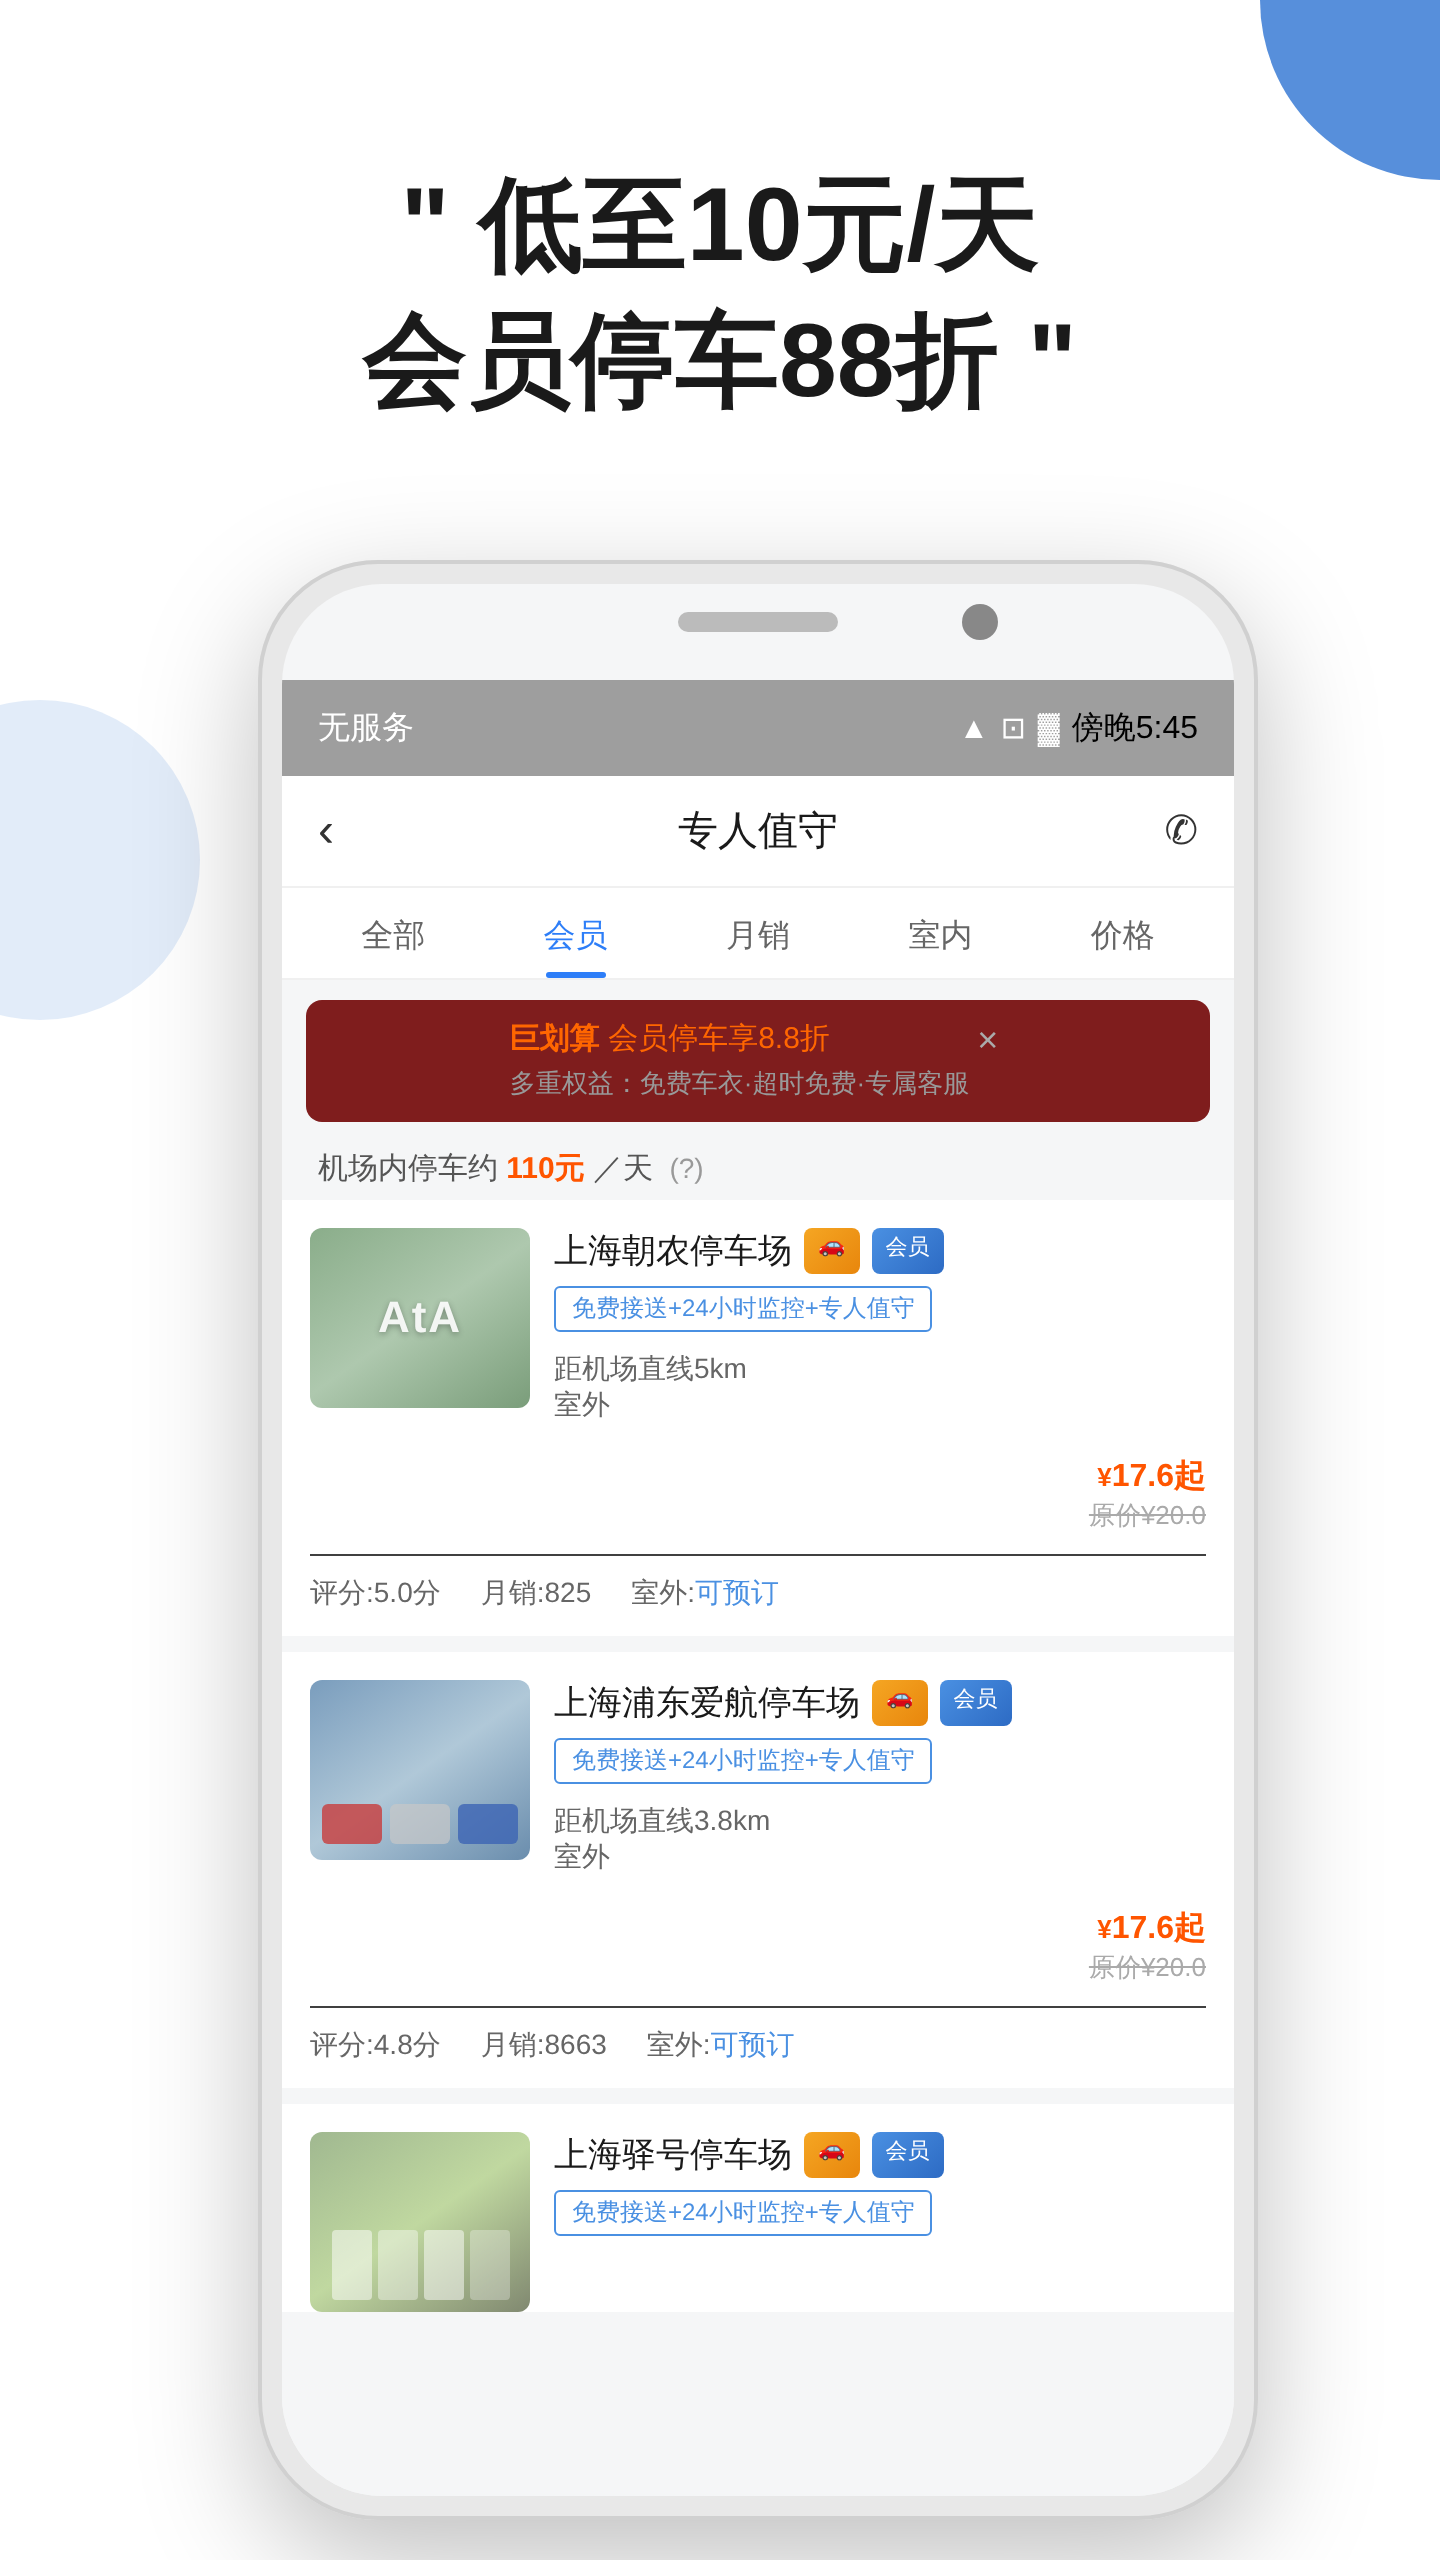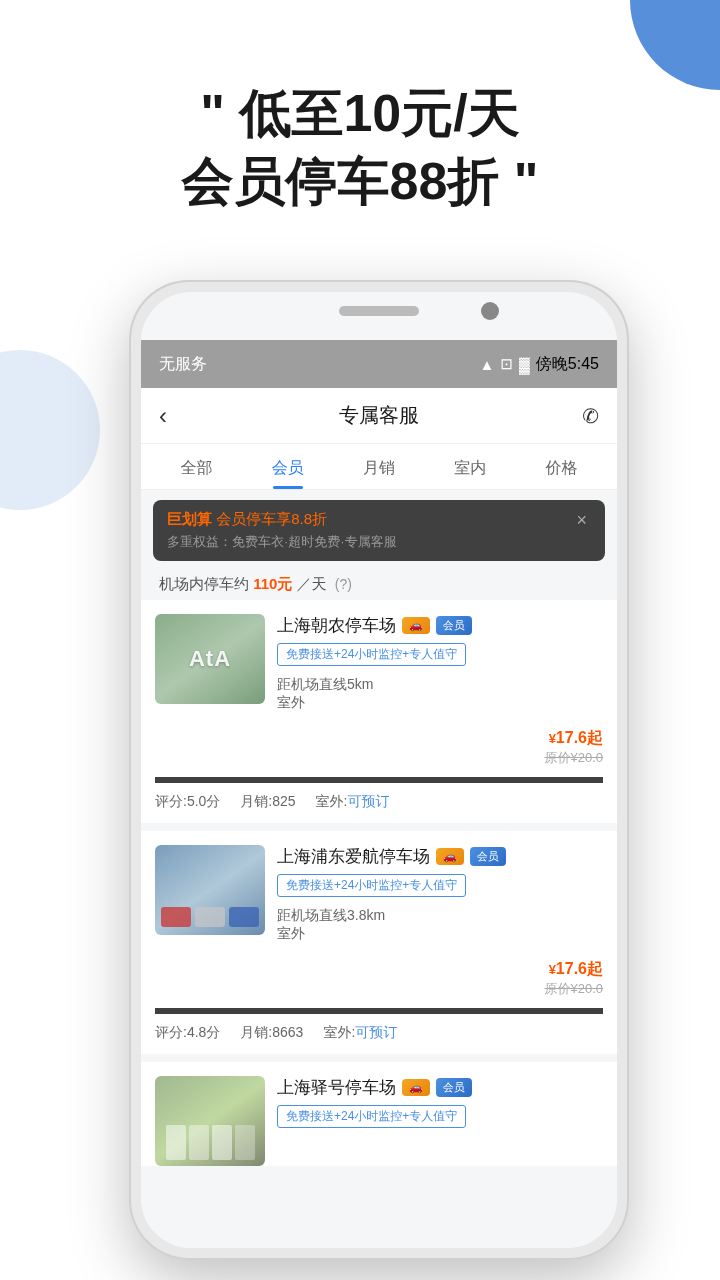--- a/index.html
+++ b/index.html
@@ -185,27 +185,27 @@
       left: 50%;
       transform: translateX(-50%);
       width: 30px;
       height: 3px;
       background: #2d7ef8;
       border-radius: 2px;
     }
 
     
     .promo-banner {
-      background: #404040;
+      background: #7f1d1d;
       margin: 10px 12px 6px;
       border-radius: 8px;
       padding: 10px 14px;
       display: flex;
       align-items: flex-start;
-      justify-content: space-between;
+      justify-content: center;
       position: relative;
     }
     .promo-left {}
     .promo-title {
       font-size: 15px;
       color: #1a1a1a;
     }
     .promo-brand {
       color: #ff6600;
       font-weight: 700;
@@ -258,21 +258,20 @@
       background: #c8d8c8;
       overflow: hidden;
       flex-shrink: 0;
       position: relative;
     }
     .parking-info {
       flex: 1;
     }
     .parking-name-row {
       display: flex;
-      align-items: center;
       gap: 6px;
       flex-wrap: wrap;
       margin-bottom: 6px;
     }
     .parking-name {
       font-size: 17px;
       color: #1a1a1a;
       font-weight: 500;
     }
     .badge-vip {
@@ -319,21 +318,21 @@
       color: #aaa;
       font-size: 13px;
       text-decoration: line-through;
     }
     .parking-footer {
       display: flex;
       padding: 10px 0 12px;
       font-size: 14px;
       color: #666;
       gap: 20px;
-      border-top: 6px solid #404040;
+      border-top: 1px solid #404040;
       margin-top: 10px;
     }
     .footer-bookable {
       color: #4a90e2;
     }
 
     
     .car-img-1 {
       background: linear-gradient(145deg, #8aad8a 0%, #aec8ae 50%, #7a9d7a 100%);
     }
@@ -386,21 +385,21 @@
           <span>⊡</span>
           <span>▓</span>
           <span class="status-time">傍晚5:45</span>
         </div>
       </div>
 
       <div class="app-content">
 
         <div class="app-header">
           <span class="header-icon" style="font-size:24px;">‹</span>
-          <span class="header-title">专属客服</span>
+          <span class="header-title">专人值守</span>
           <span class="header-icon" style="text-align:right;">✆</span>
         </div>
 
         <div class="tabs">
           <div class="tab-item">
             <span>全部</span>
           </div>
           <div class="tab-item active">
             <span>会员</span>
           </div>

